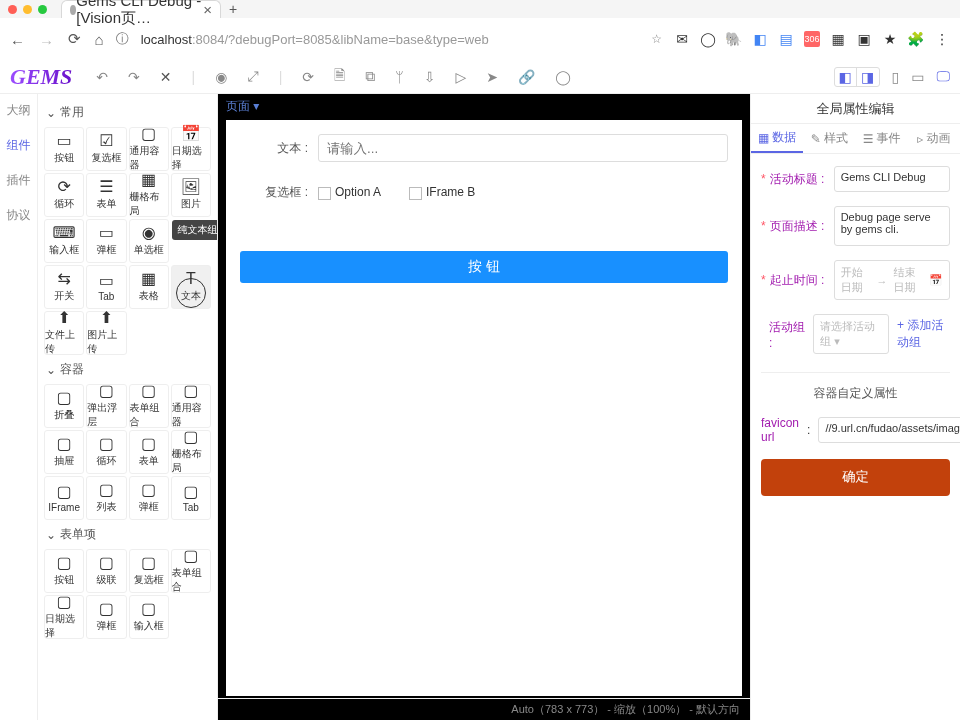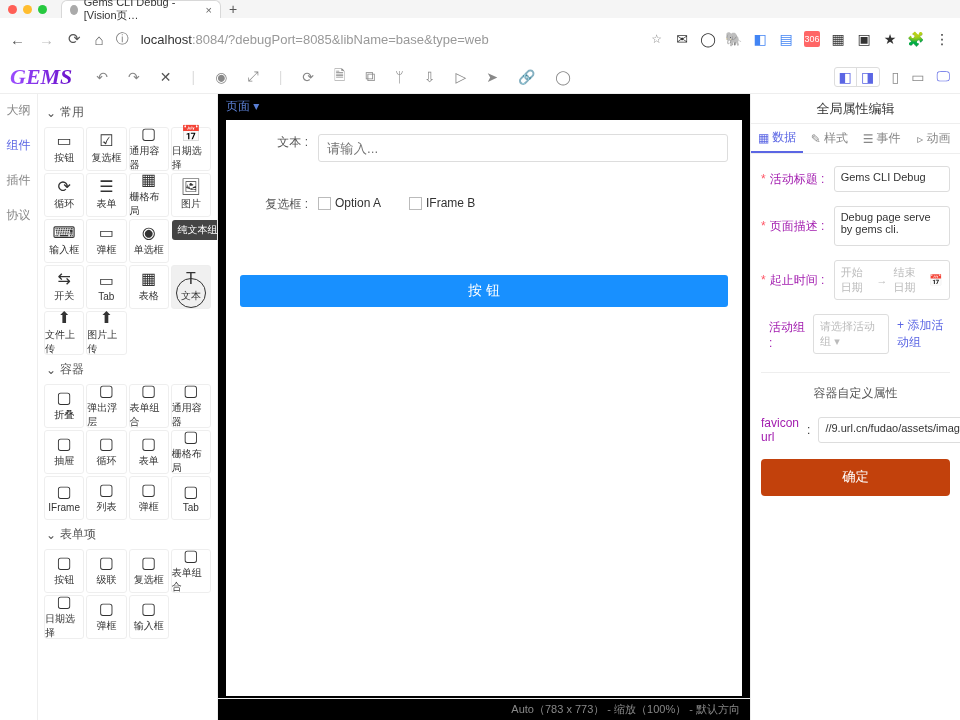--- a/index.html
+++ b/index.html
@@ -2,21 +2,21 @@
 <html><head>
 <meta charset="utf-8">
 <style>
   * { box-sizing: border-box; }
   html, body { margin:0; padding:0; height:100%; font-family: -apple-system, BlinkMacSystemFont, "Segoe UI", sans-serif; font-size:12px; color:#333; background:#fff; }
   .browser-chrome { height:60px; border-bottom:1px solid #ddd; }
   .chrome-top { height:18px; background:#f5f5f5; display:flex; align-items:center; padding:0 8px; }
   .traffic { display:flex; gap:6px; align-items:center; }
   .traffic span { width:9px; height:9px; border-radius:50%; display:inline-block; }
   .tl-red{background:#ff5f56;} .tl-yellow{background:#ffbd2e;} .tl-green{background:#27c93f;}
-  .tab { margin-left:14px; background:#fff; border-radius:6px 6px 0 0; height:18px; display:flex; align-items:center; padding:0 8px; gap:6px; font-size:11px; color:#333; border:1px solid #d8d8d8; border-bottom:none; max-width:160px;}
+  .tab { margin-left:14px; background:#fff; border-radius:6px 6px 0 0; height:18px; display:flex; align-items:center; padding:0 8px; font-size:15px; color:#333; border:1px solid #d8d8d8; border-bottom:none; max-width:160px;}
   .tab .favicon{width:10px;height:10px;border-radius:50%;background:#aaa;}
   .tab .close{color:#666;}
   .new-tab{margin-left:8px;color:#555;font-size:14px;}
   .chrome-addr { height:42px; background:#fff; display:flex; align-items:center; padding:0 10px; gap:12px; }
   .nav-icons{display:flex; gap:14px; color:#555; align-items:center; font-size:15px;}
   .addr-icon{color:#777;font-size:13px;}
   .addr-text{color:#999; font-size:13px; flex:1;}
   .addr-text b{color:#333;font-weight:500;}
   .ext-icons{display:flex; gap:10px; align-items:center; font-size:14px;}
   .ext-icons span{width:16px;height:16px;display:inline-flex;align-items:center;justify-content:center;}
@@ -46,21 +46,21 @@
   .comp-grid{display:grid;grid-template-columns:repeat(4,1fr);gap:2px;}
   .comp{height:44px;border:1px solid #eee;border-radius:3px;display:flex;flex-direction:column;align-items:center;justify-content:center;gap:2px;font-size:10px;color:#333;background:#fff;position:relative;}
   .comp .ic{font-size:16px;color:#333;line-height:1;}
   .comp.hi{background:#f0f0f0;}
   .tooltip{position:absolute;left:-50px;top:-10px;background:#444;color:#fff;padding:3px 6px;border-radius:3px;white-space:nowrap;font-size:10px;}
   .cursor-ring{position:absolute;width:30px;height:30px;border:1px solid #333;border-radius:50%;left:50%;top:50%;transform:translate(-50%,-30%);pointer-events:none;}
 
   .canvas{flex:1;background:#000000;display:flex;flex-direction:column;}
   .breadcrumb{height:24px;padding:0 8px;display:flex;align-items:center;font-size:12px;color:#5a7fd4;}
   .page{margin:2px 8px;background:#fff;flex:1;padding:14px;overflow:auto;}
-  .frow{display:flex;align-items:flex-start;margin-bottom:34px;}
+  .frow{display:flex;align-items:center;margin-bottom:22px;}
   .flabel{width:78px;text-align:right;padding-right:10px;color:#555;}
   .finput{flex:1;border:1px solid #ddd;border-radius:3px;height:28px;padding:0 8px;color:#bbb;}
   .fcb{display:flex;gap:28px;align-items:center;}
   .cb{width:13px;height:13px;border:1px solid #bbb;display:inline-block;margin-right:4px;vertical-align:middle;}
   .big-btn{background:#1890ff;color:#fff;border:none;border-radius:3px;width:100%;height:32px;font-size:14px;margin-top:28px;}
   .statusbar{height:22px;border-top:1px solid #eee;display:flex;align-items:center;justify-content:flex-end;padding:0 10px;gap:8px;color:#888;font-size:11px;text-align:center;}
 
   .props{width:210px;border-left:1px solid #eee;display:flex;flex-direction:column;font-size:12px;}
   .props-title{height:30px;display:flex;align-items:center;justify-content:center;border-bottom:1px solid #eee;font-size:13px;}
   .props-tabs{height:30px;display:flex;border-bottom:1px solid #eee;}

